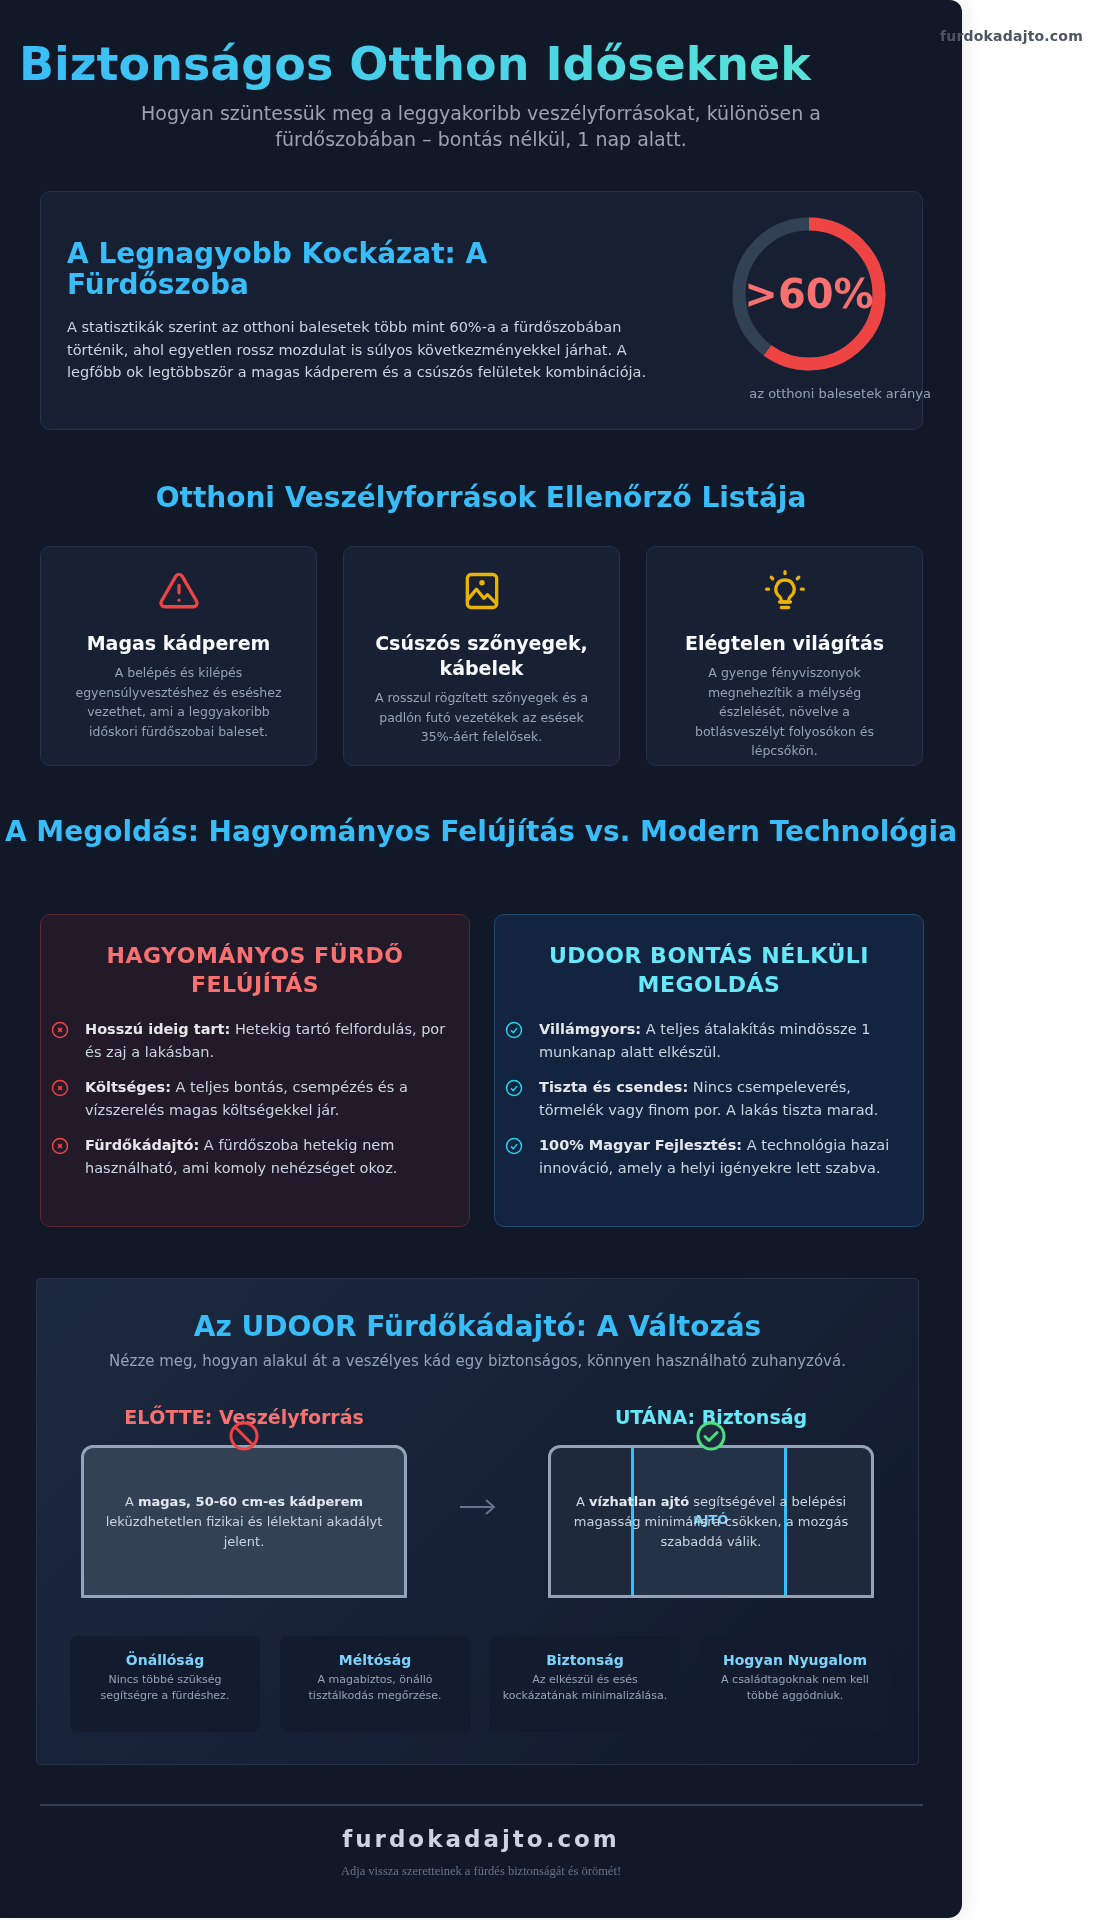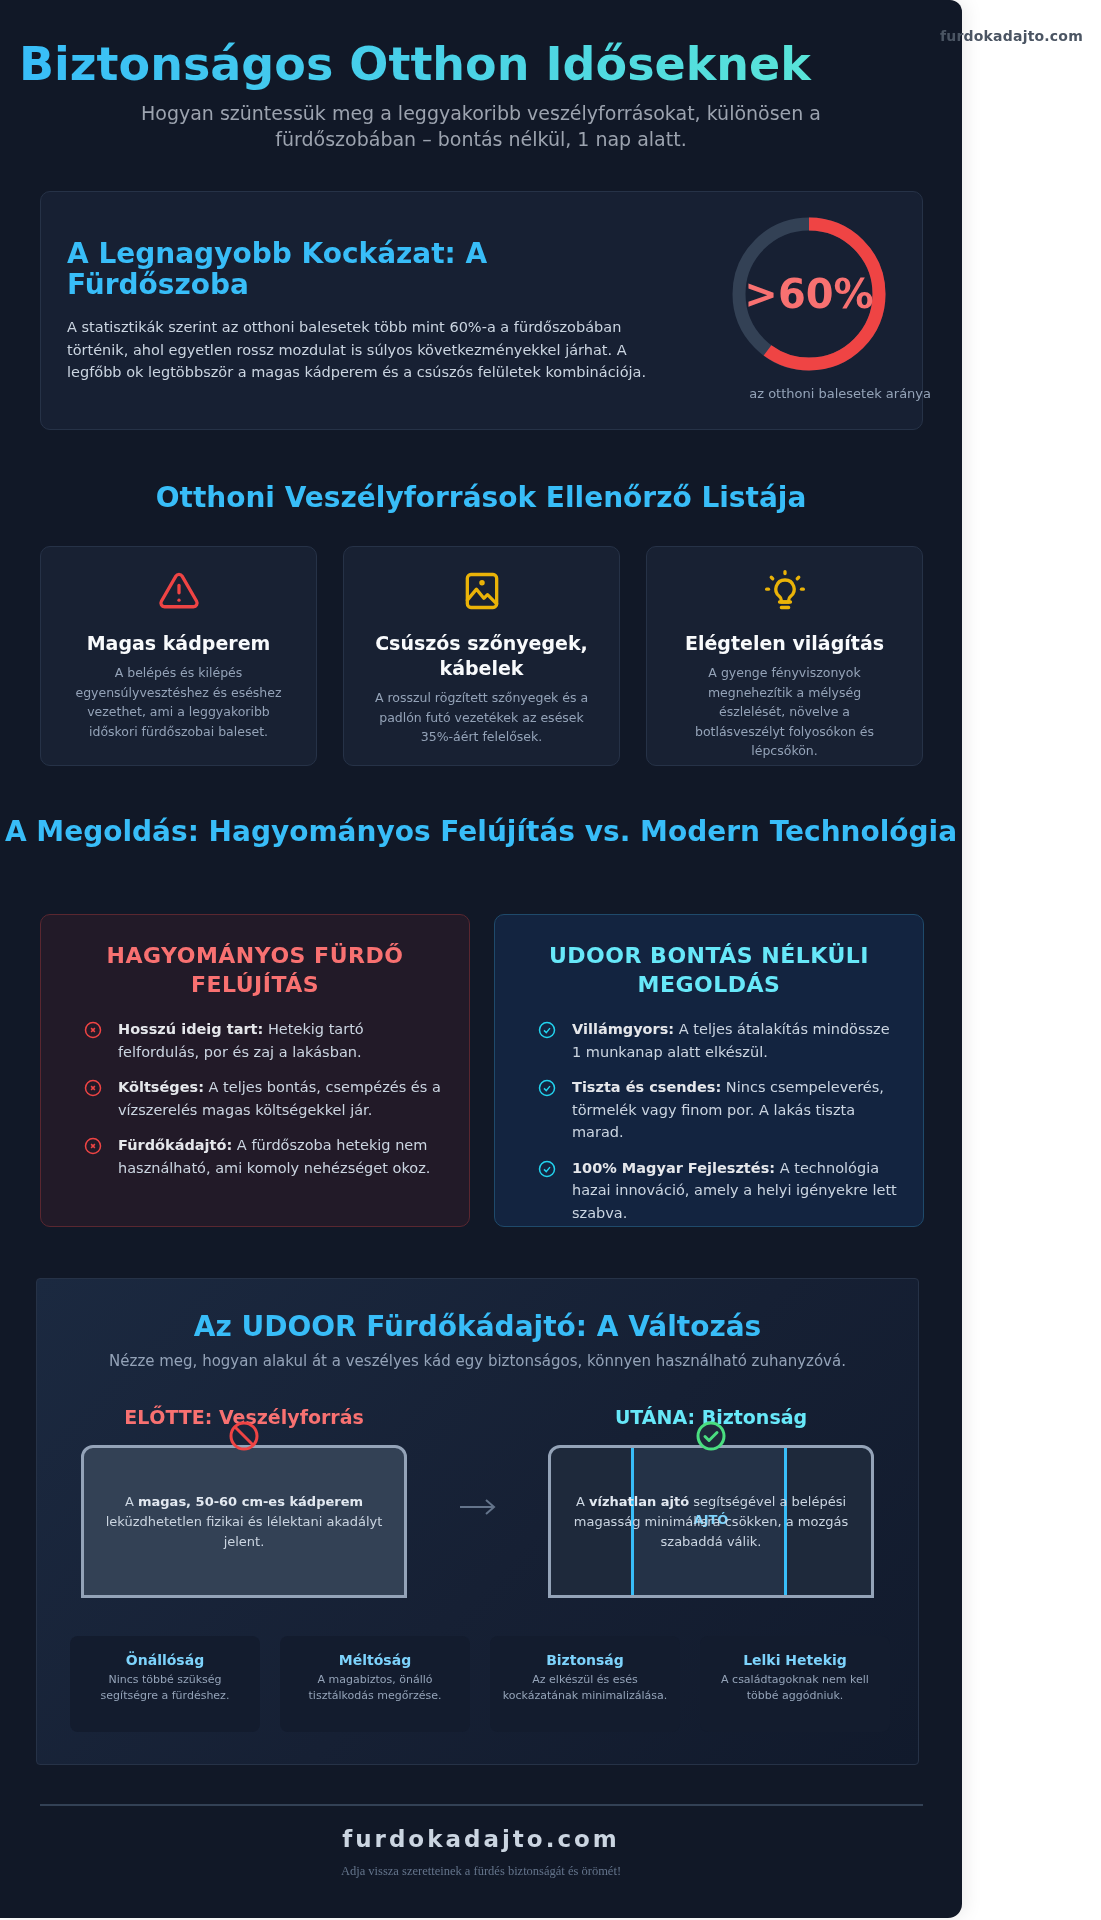--- a/index.html
+++ b/index.html
@@ -75,21 +75,21 @@
   
   .cmp { top: 914px; width: 430px; height: 313px; border-radius: 10px; position: absolute; }
   .cmp-old { left: 40px; background: #221a28; border: 1px solid #5a2730; }
   .cmp-new { left: 494px; background: #132440; border: 1px solid #1f4a6b; }
   .cmp-title {
     position: absolute; left: 10px; right: 10px; top: 26px; text-align: center;
     font-size: 22px; font-weight: bold; line-height: 29px; letter-spacing: 0.5px;
   }
   .cmp-old .cmp-title { color: #f87171; }
   .cmp-new .cmp-title { color: #67e8f9; }
-  .cmp-list { position: absolute; left: 43px; right: 20px; top: 103px; list-style: none; }
+  .cmp-list { position: absolute; left: 10px; right: 20px; top: 103px; list-style: none; }
   .cmp-item { display: flex; margin-bottom: 13px; }
   .cmp-item .ic { flex: 0 0 34px; padding-top: 3px; }
   .cmp-item .tx { font-size: 14.5px; line-height: 22.5px; color: #cbd5e1; }
   .cmp-item .tx b { color: #e5e7eb; }
 
   
   .trans { left: 36px; top: 1278px; width: 883px; height: 487px;
     background: linear-gradient(135deg, #1b2940 0%, #162034 55%, #111a2c 100%);
     border: 1px solid #263247; border-radius: 4px; }
   .trans-title {
@@ -292,21 +292,21 @@
     </div>
     <div class="benefit" style="left:243px;">
       <div class="bt">Méltóság</div>
       <div class="bd">A magabiztos, önálló tisztálkodás megőrzése.</div>
     </div>
     <div class="benefit" style="left:453px;">
       <div class="bt">Biztonság</div>
       <div class="bd">Az elkészül és esés kockázatának minimalizálása.</div>
     </div>
     <div class="benefit" style="left:663px;">
-      <div class="bt">Lelki Hetekig</div>
+      <div class="bt">Hogyan Nyugalom</div>
       <div class="bd">A családtagoknak nem kell többé aggódniuk.</div>
     </div>
   </section>
 
   <div class="footer-rule"></div>
   <div class="footer-title">furdokadajto.com</div>
   <div class="footer-sub">Adja vissza szeretteinek a fürdés biztonságát és örömét!</div>
 </div>
 
 </body></html>

